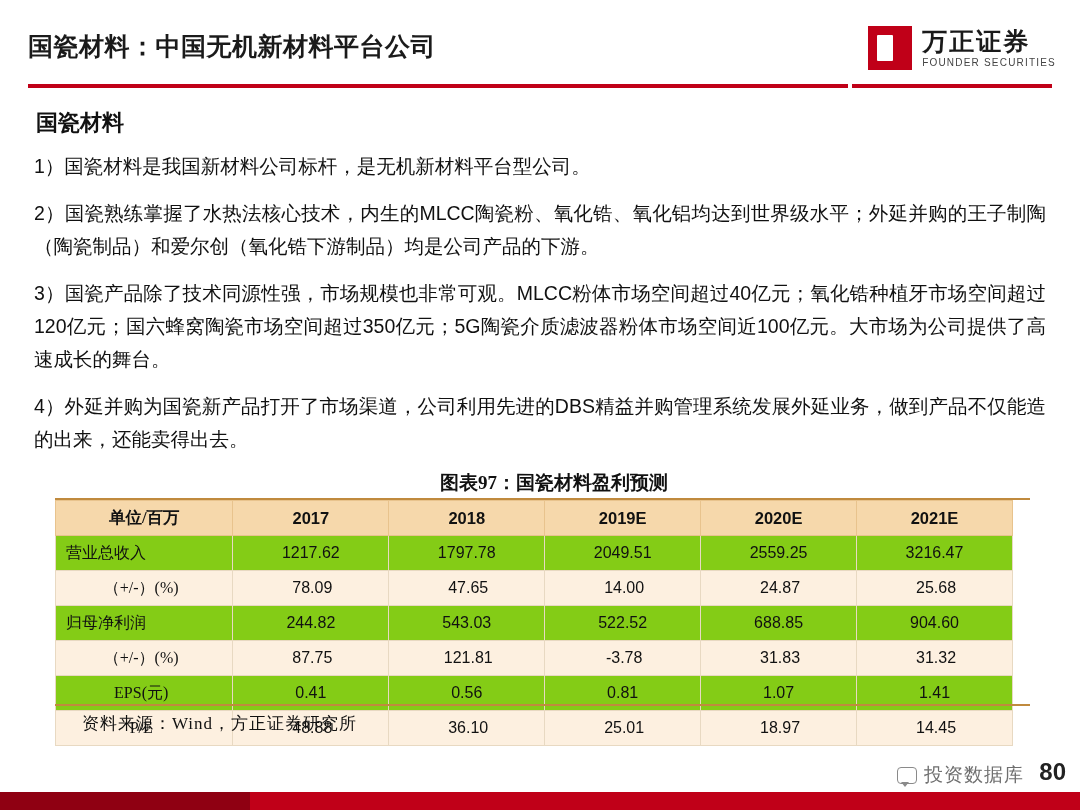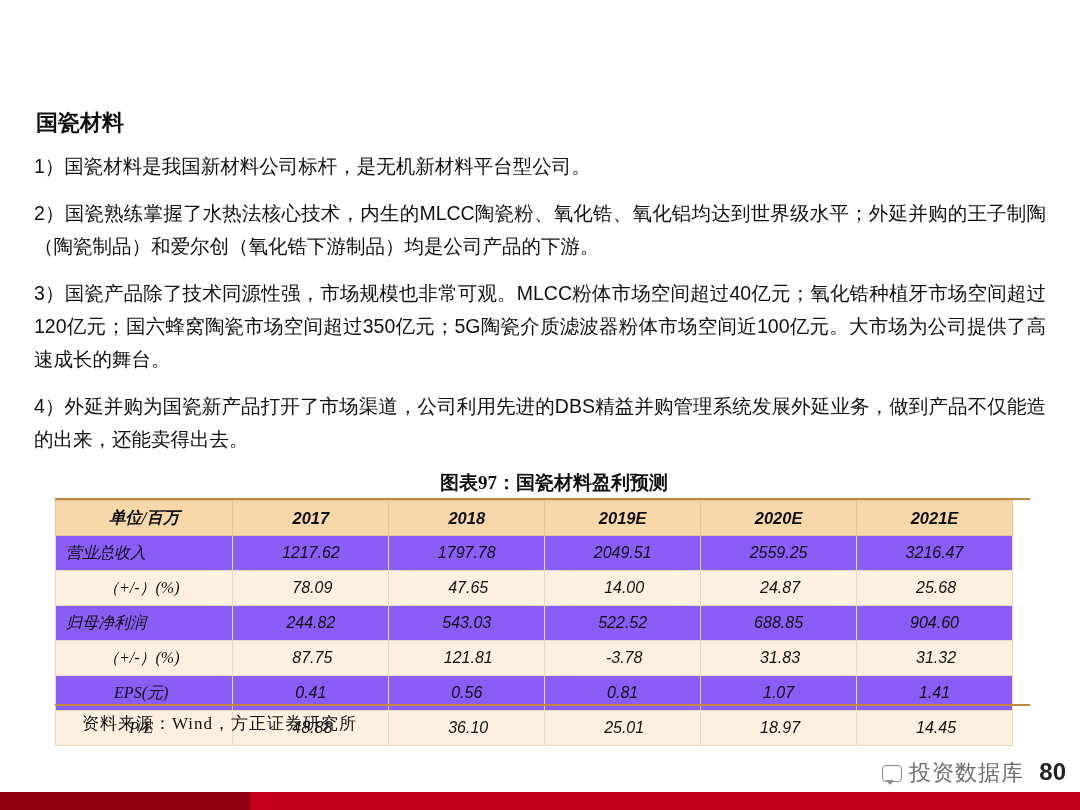--- a/index.html
+++ b/index.html
@@ -137,21 +137,20 @@
     position: absolute;
     left: 55px;
     top: 500px;
     width: 975px;
   }
   table.fin {
     width: 958px;
     border-collapse: collapse;
     font-size: 16px;
     color: #111;
-    font-style: italic;
   }
   table.fin td, table.fin th {
     border: 1px solid #e8d9c2;
     padding: 4px 6px;
     text-align: center;
     height: 26px;
     font-weight: normal;
   }
   table.fin thead th {
     background: #f6d8ab;
@@ -171,21 +170,21 @@
   }
   table.fin td.rowlabel.center {
     text-align: center;
     padding-left: 0;
   }
   tr.alt td {
     background: #fdf0e0;
     padding-left: 9px;
   }
   tr.plain td {
-    background: #8b5cf6;
+    background: #84cc16;
   }
   .table-rule-top {
     position: absolute;
     left: 55px;
     top: 498px;
     width: 975px;
     height: 2px;
     background: #c08a3e;
   }
   .table-rule-bottom {
@@ -251,30 +250,42 @@
     content: "";
     position: absolute;
     left: 3px;
     bottom: -4px;
     width: 0; height: 0;
     border-left: 4px solid transparent;
     border-right: 4px solid transparent;
     border-top: 5px solid #8a8a8a;
   }
   .wm-text {
-    font-size: 22px;
+    font-size: 19px;
     color: #6f6f6f;
     letter-spacing: 1px;
   }
 </style>
 </head>
 <body>
 
 <div class="slide">
 
+  <div class="header">
+    <div class="slide-title">国瓷材料：中国无机新材料平台公司</div>
+    <div class="header-rule"></div>
+    <div class="header-rule-right"></div>
+    <div class="logo">
+      <div class="logo-mark"></div>
+      <div class="logo-text">
+        <div class="logo-cn">万正证券</div>
+        <div class="logo-en">FOUNDER SECURITIES</div>
+      </div>
+    </div>
+  </div>
 
   <div class="section-title">国瓷材料</div>
 
   <div class="paras">
     <div class="para">1）国瓷材料是我国新材料公司标杆，是无机新材料平台型公司。</div>
     <div class="para">2）国瓷熟练掌握了水热法核心技术，内生的MLCC陶瓷粉、氧化锆、氧化铝均达到世界级水平；外延并购的王子制陶（陶瓷制品）和爱尔创（氧化锆下游制品）均是公司产品的下游。</div>
     <div class="para">3）国瓷产品除了技术同源性强，市场规模也非常可观。MLCC粉体市场空间超过40亿元；氧化锆种植牙市场空间超过120亿元；国六蜂窝陶瓷市场空间超过350亿元；5G陶瓷介质滤波器粉体市场空间近100亿元。大市场为公司提供了高速成长的舞台。</div>
     <div class="para">4）外延并购为国瓷新产品打开了市场渠道，公司利用先进的DBS精益并购管理系统发展外延业务，做到产品不仅能造的出来，还能卖得出去。</div>
   </div>
 

